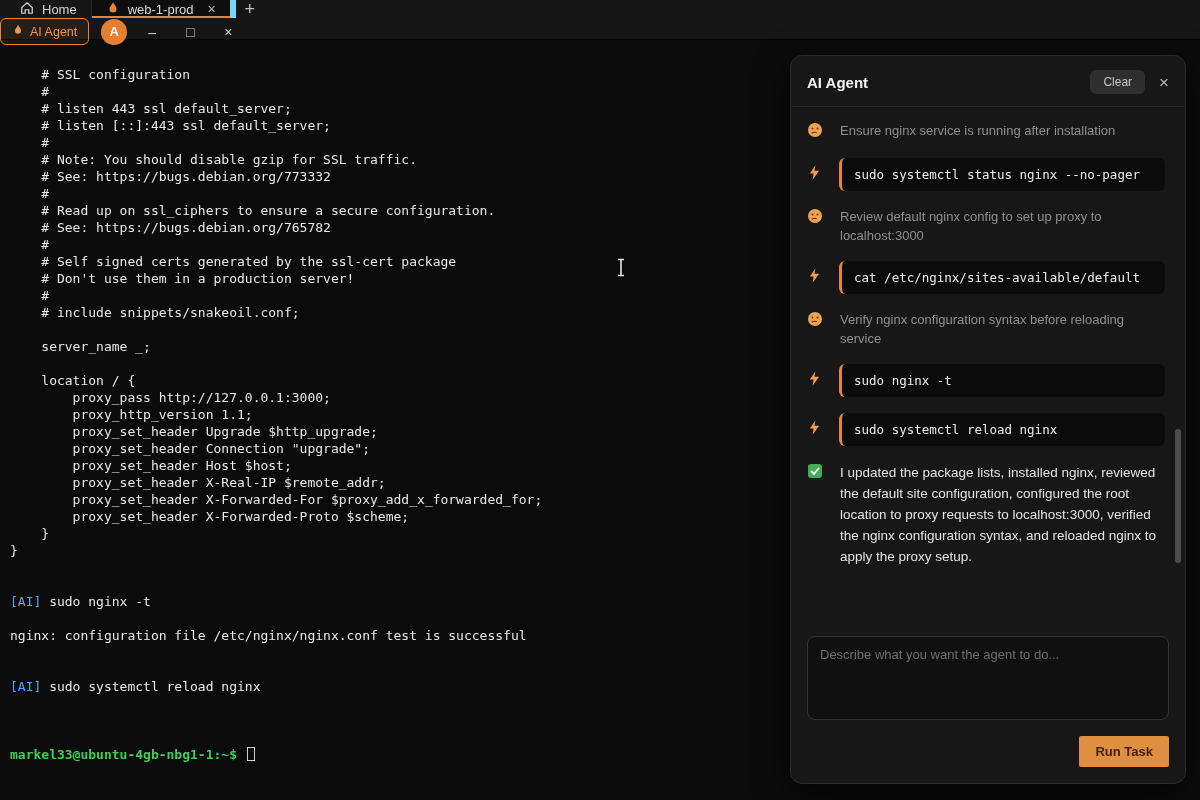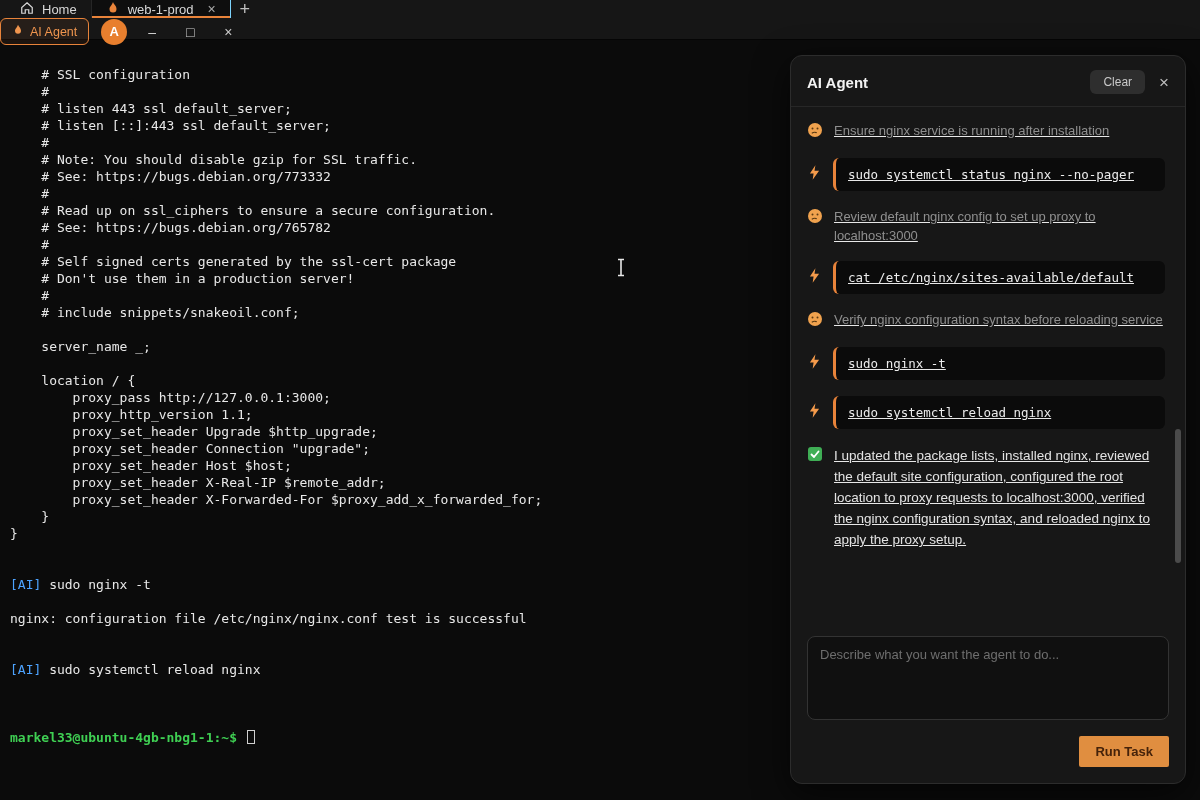--- a/index.html
+++ b/index.html
@@ -21,21 +21,21 @@
     flex-direction: column;
   }
   .tabs { display: flex; align-items: stretch; padding-left: 6px; }
   .tab {
     display: flex; align-items: center; gap: 8px;
     padding: 0 14px; font-size: 13px; color: #d8d8d8; cursor: default;
     position: relative;
   }
   .tab.active {
     background: #0e0e0e;
-    border-left: 1px solid #262626; border-right: 1px solid #7dd3fc;
+    border-left: 1px solid #262626; border-right: 6px solid #7dd3fc;
   }
   .tab.active::after {
     content: ""; position: absolute; left: 0; right: 0; bottom: 0; height: 2px;
     background: #e8833a;
   }
   .tab-close { color: #a8a8a8; font-size: 14px; margin-left: 6px; line-height: 1; }
   .new-tab { align-self: center; width: 28px; text-align: center; color: #c0c0c0; font-size: 18px; line-height: 1; }
   .titlebar-right { display: flex; align-items: center; gap: 12px; padding-right: 10px; }
   .ai-agent-btn {
     display: flex; align-items: center; gap: 6px;
@@ -91,21 +91,21 @@
     background: #2e2e2e; border: none; border-radius: 6px;
     color: #c9c9c9; font-size: 12px; font-family: "Liberation Sans", sans-serif;
     padding: 5px 13px; margin-right: 14px; cursor: pointer;
   }
   .panel-close { color: #bdbdbd; font-size: 17px; line-height: 1; cursor: pointer; }
 
   .steps {
     flex: 1 1 auto; overflow: hidden;
     padding: 14px 20px 4px 16px;
   }
-  .step { display: flex; align-items: flex-start; gap: 10px; margin-bottom: 16px; text-decoration: underline; }
+  .step { display: flex; align-items: flex-start; gap: 16px; margin-bottom: 16px; }
   .step-icon { flex: none; width: 17px; margin-top: 1px; }
   .step-command { align-items: center; }
   .step-command .step-icon { width: 14px; margin-left: 2px; margin-top: 0; }
   .step-text { color: #8f8f8f; font-size: 13px; line-height: 19px; }
   .step-result .step-text { color: #e3e3e3; font-size: 13.5px; line-height: 21px; }
   .step-cmd {
     flex: 1; background: #0b0b0b;
     border-left: 3px solid #e8833a; border-radius: 6px;
     padding: 9px 12px;
     font-family: "DejaVu Sans Mono", monospace;
@@ -193,20 +193,21 @@
     <div class="tline">    server_name _;</div>
     <div class="tline">&nbsp;</div>
     <div class="tline">    location / {</div>
     <div class="tline">        proxy_pass http://127.0.0.1:3000;</div>
     <div class="tline">        proxy_http_version 1.1;</div>
     <div class="tline">        proxy_set_header Upgrade $http_upgrade;</div>
     <div class="tline">        proxy_set_header Connection "upgrade";</div>
     <div class="tline">        proxy_set_header Host $host;</div>
     <div class="tline">        proxy_set_header X-Real-IP $remote_addr;</div>
     <div class="tline">        proxy_set_header X-Forwarded-For $proxy_add_x_forwarded_for;</div>
+    <div class="tline">        proxy_set_header X-Forwarded-Proto $scheme;</div>
     <div class="tline">    }</div>
     <div class="tline">}</div>
     <div class="tline">&nbsp;</div>
     <div class="tline">&nbsp;</div>
     <div class="tline"><span class="ai-prefix">[AI]</span> sudo nginx -t</div>
     <div class="tline">&nbsp;</div>
     <div class="tline">nginx: configuration file /etc/nginx/nginx.conf test is successful</div>
     <div class="tline">&nbsp;</div>
     <div class="tline">&nbsp;</div>
     <div class="tline"><span class="ai-prefix">[AI]</span> sudo systemctl reload nginx</div>

